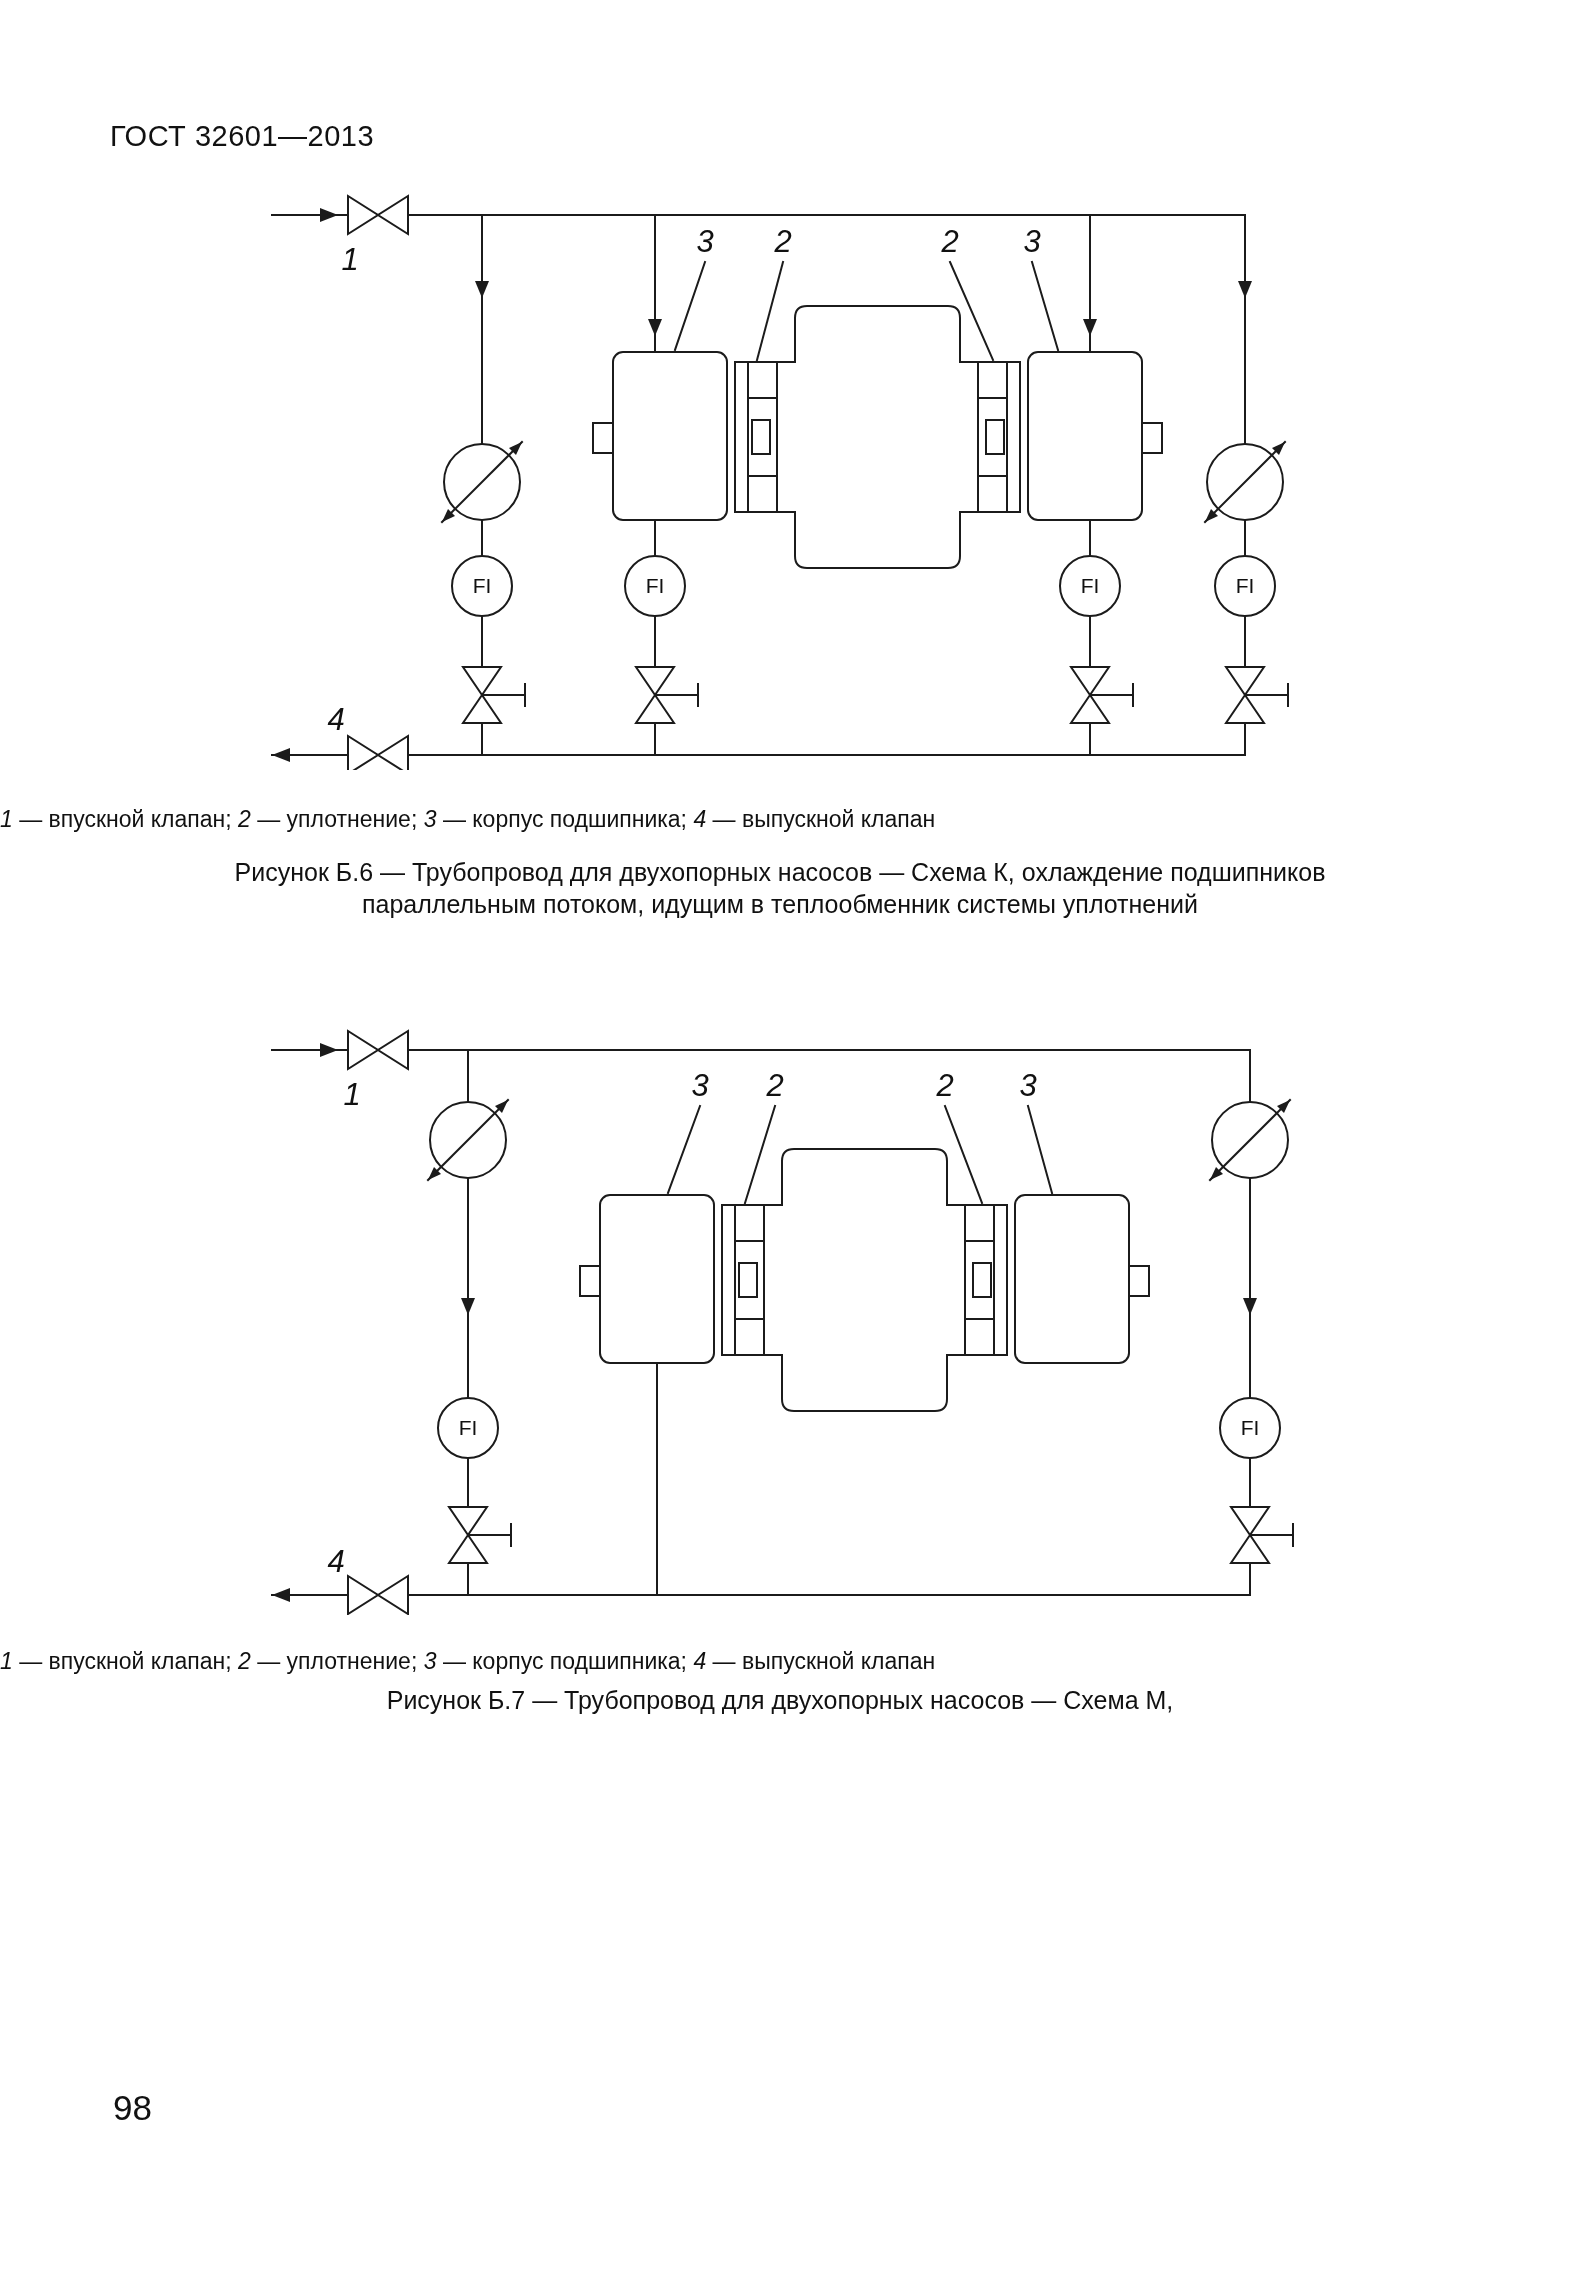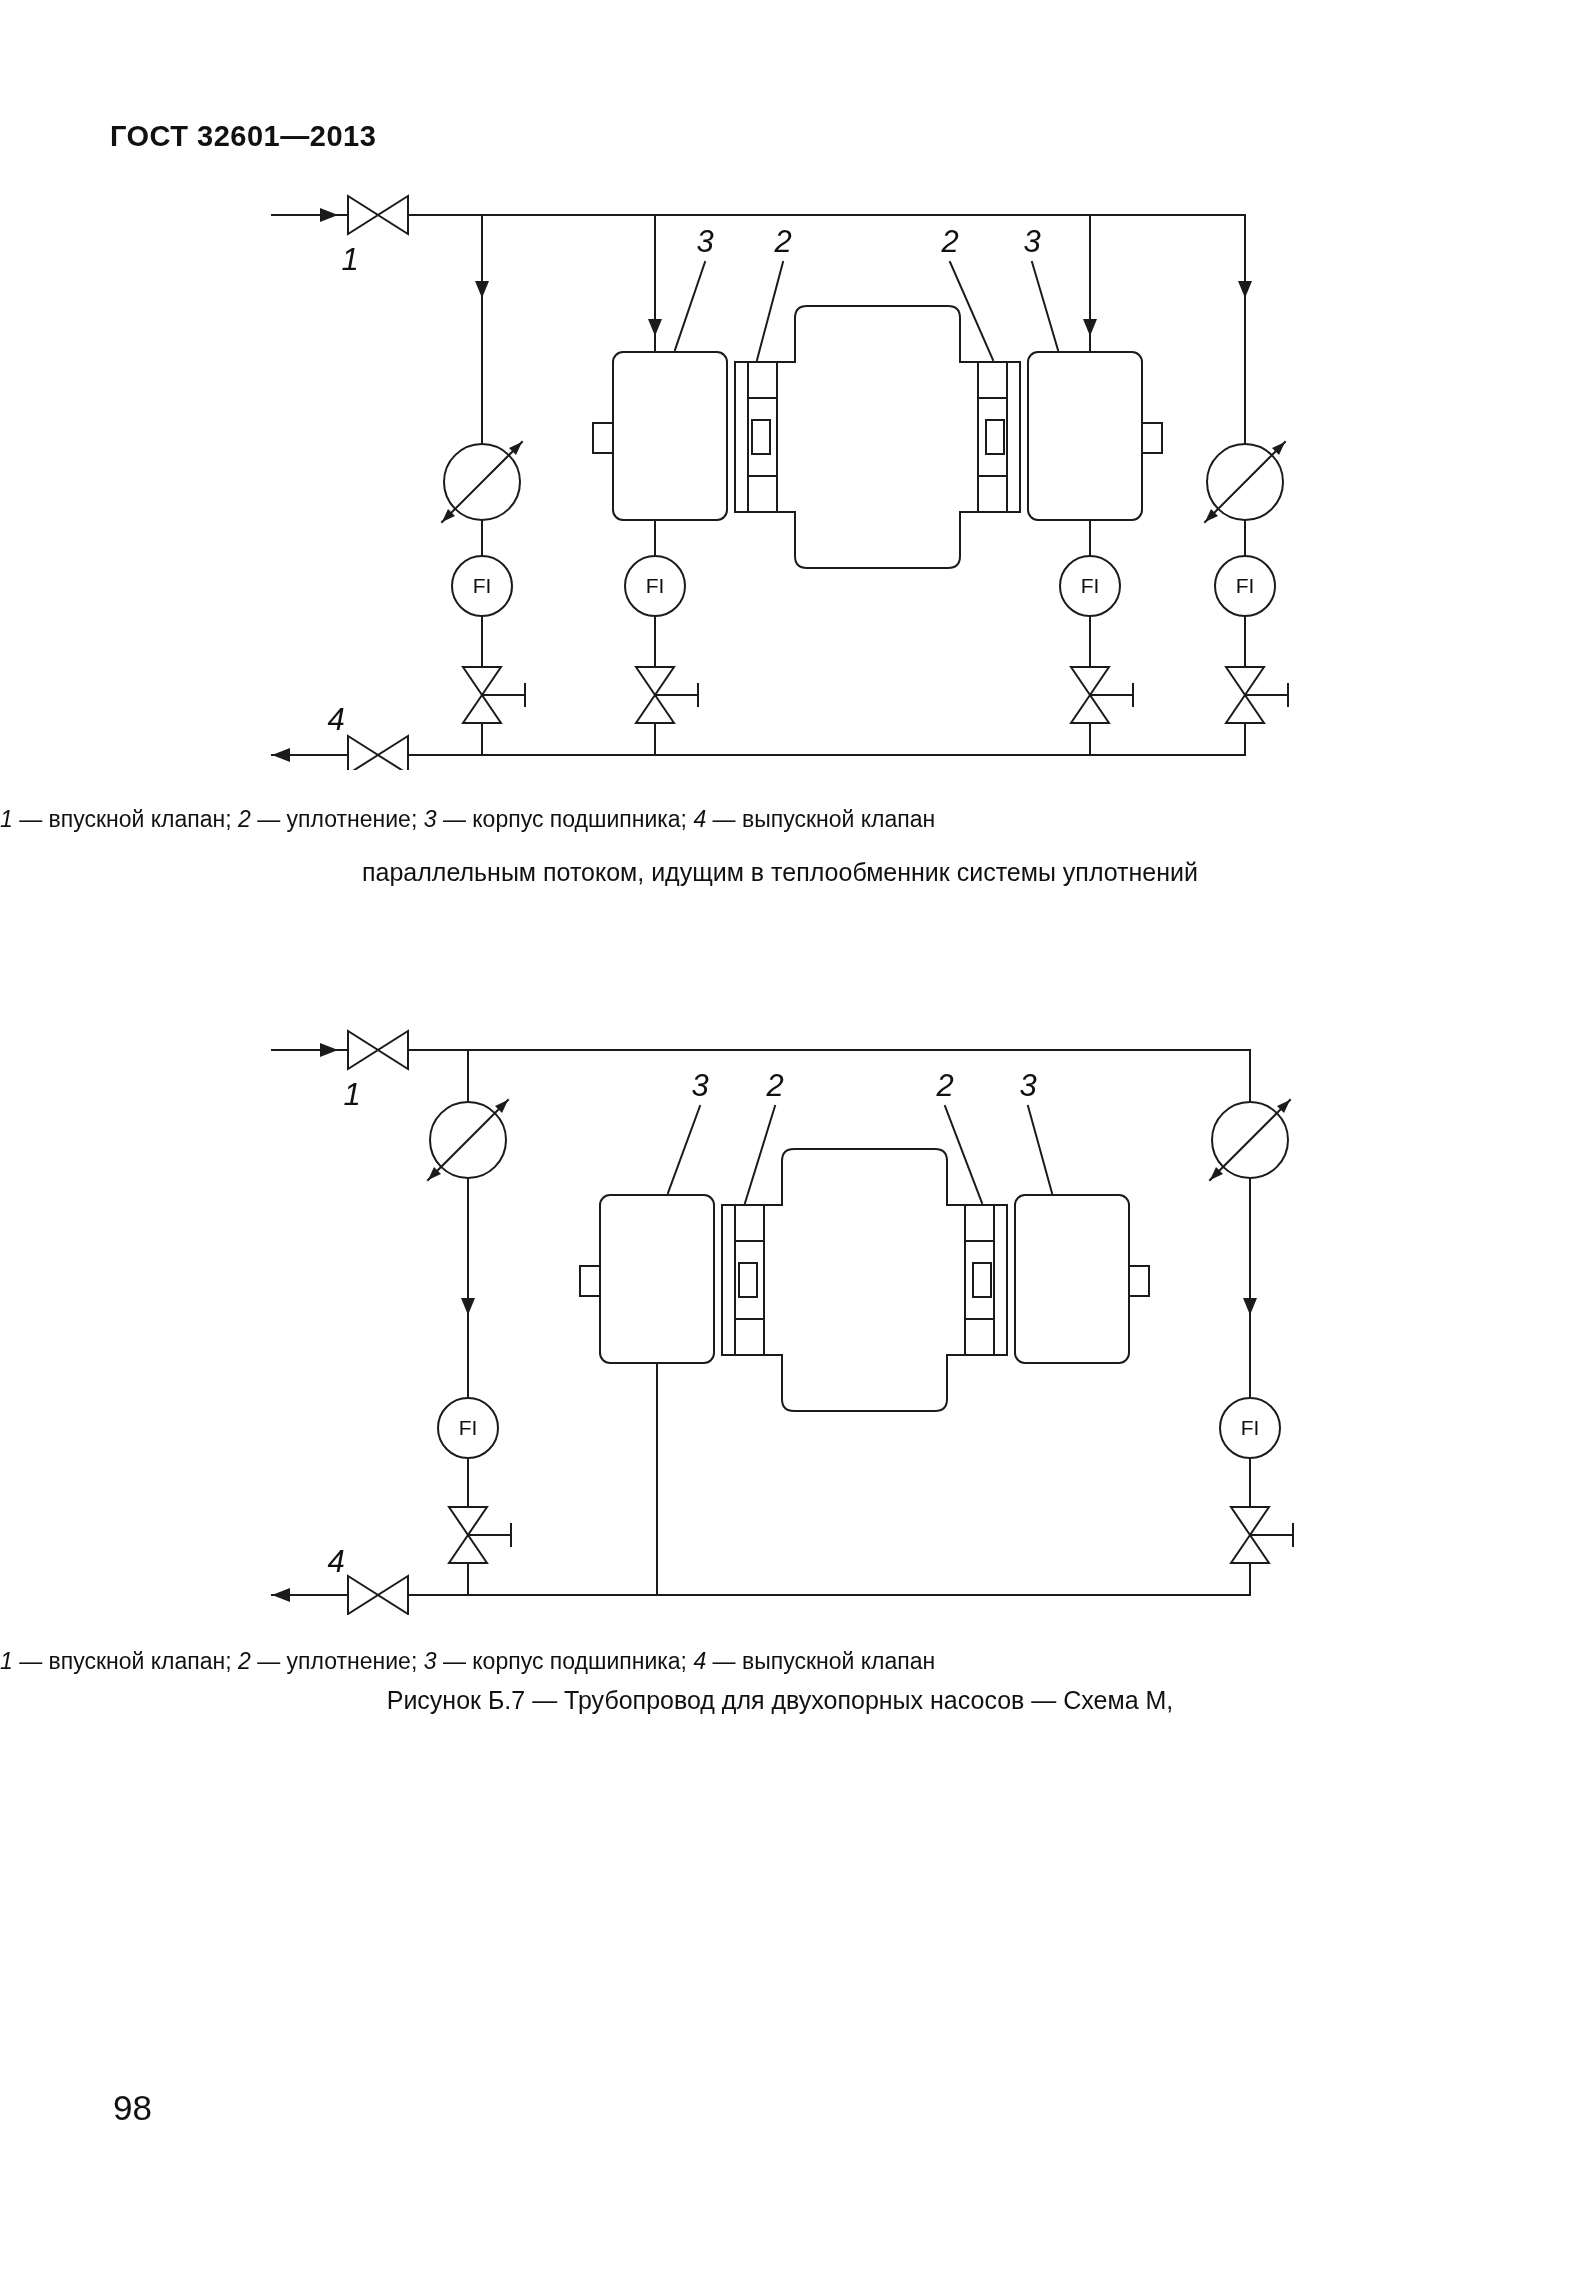--- a/index.html
+++ b/index.html
@@ -3,21 +3,21 @@
 <meta charset="utf-8">
 <style>
   html,body { margin:0; padding:0; background:#e8e8e8; }
   .page {
     position:relative; width:1575px; height:2283px; margin:0 auto;
     background:#ffffff; font-family:"Liberation Sans", sans-serif; color:#111;
     overflow:hidden;
   }
   .header {
     position:absolute; left:110px; top:120px;
-    font-size:29px; font-weight:bold; letter-spacing:0.5px;
+    font-size:29px; font-weight:normal; letter-spacing:0.5px;
   }
   .pagenum { position:absolute; left:113px; top:2088px; font-size:35px; }
   .legend  { position:absolute; left:0; width:1560px; font-size:23px; }
   .legend i { font-style:italic; }
   #legend-b6 { top:806px; }
   #legend-b7 { top:1648px; }
   .caption { position:absolute; left:0; width:1560px; text-align:center;
              font-size:25px; line-height:32px; }
   #caption-b6 { top:856px; }
   #caption-b7 { top:1684px; }
@@ -150,20 +150,21 @@
     <text class="callout" x="1032" y="252">3</text>
     <text class="callout" x="350" y="270">1</text>
     <text class="callout" x="336" y="730">4</text>
   </svg>
 
   <div class="legend" id="legend-b6">
     <i>1</i><span> — впускной клапан; </span><i>2</i><span> — уплотнение; </span><i>3</i><span> — корпус подшипника; </span><i>4</i><span> — выпускной клапан</span>
   </div>
 
   <div class="caption" id="caption-b6">
+    <div>Рисунок Б.6 — Трубопровод для двухопорных насосов — Схема К, охлаждение подшипников</div>
     <div>параллельным потоком, идущим в теплообменник системы уплотнений</div>
   </div>
 
   <svg class="fig" style="left:250px; top:1025px;" width="1120" height="590" viewBox="250 1025 1120 590" xmlns="http://www.w3.org/2000/svg">
 
     <g>
       <line x1="272" y1="1050" x2="1250" y2="1050"></line>
       <line x1="272" y1="1595" x2="1250" y2="1595"></line>
       <line x1="468" y1="1050" x2="468" y2="1595"></line>
       <line x1="1250" y1="1050" x2="1250" y2="1595"></line>

